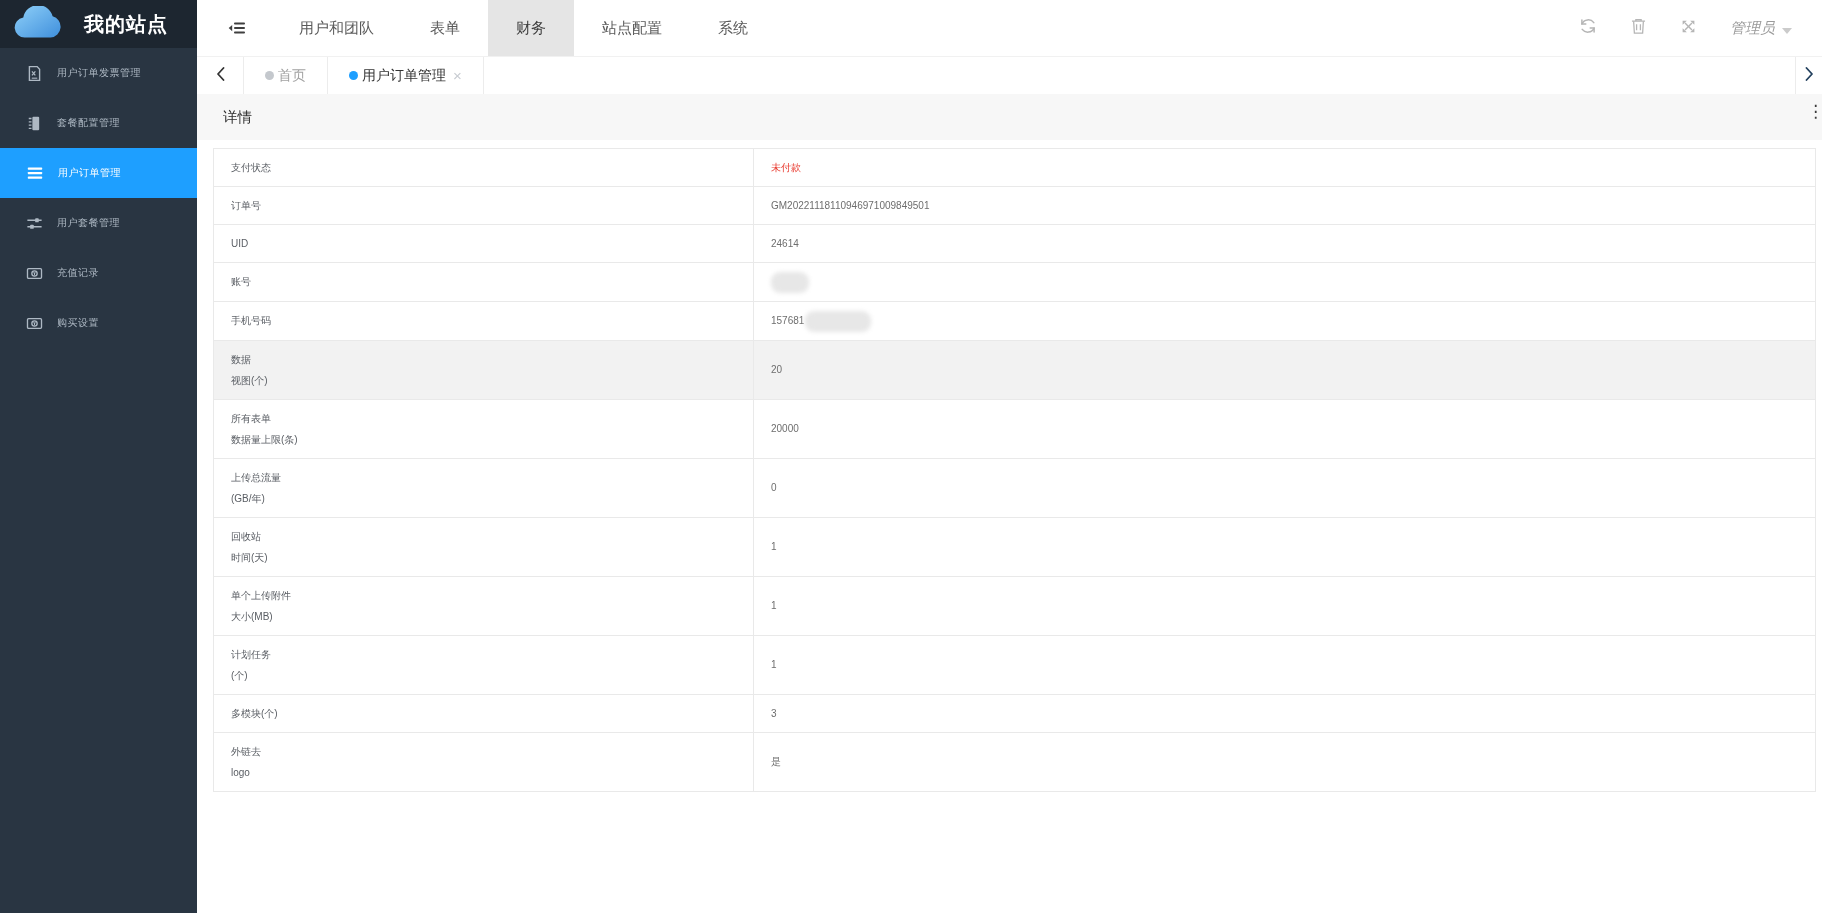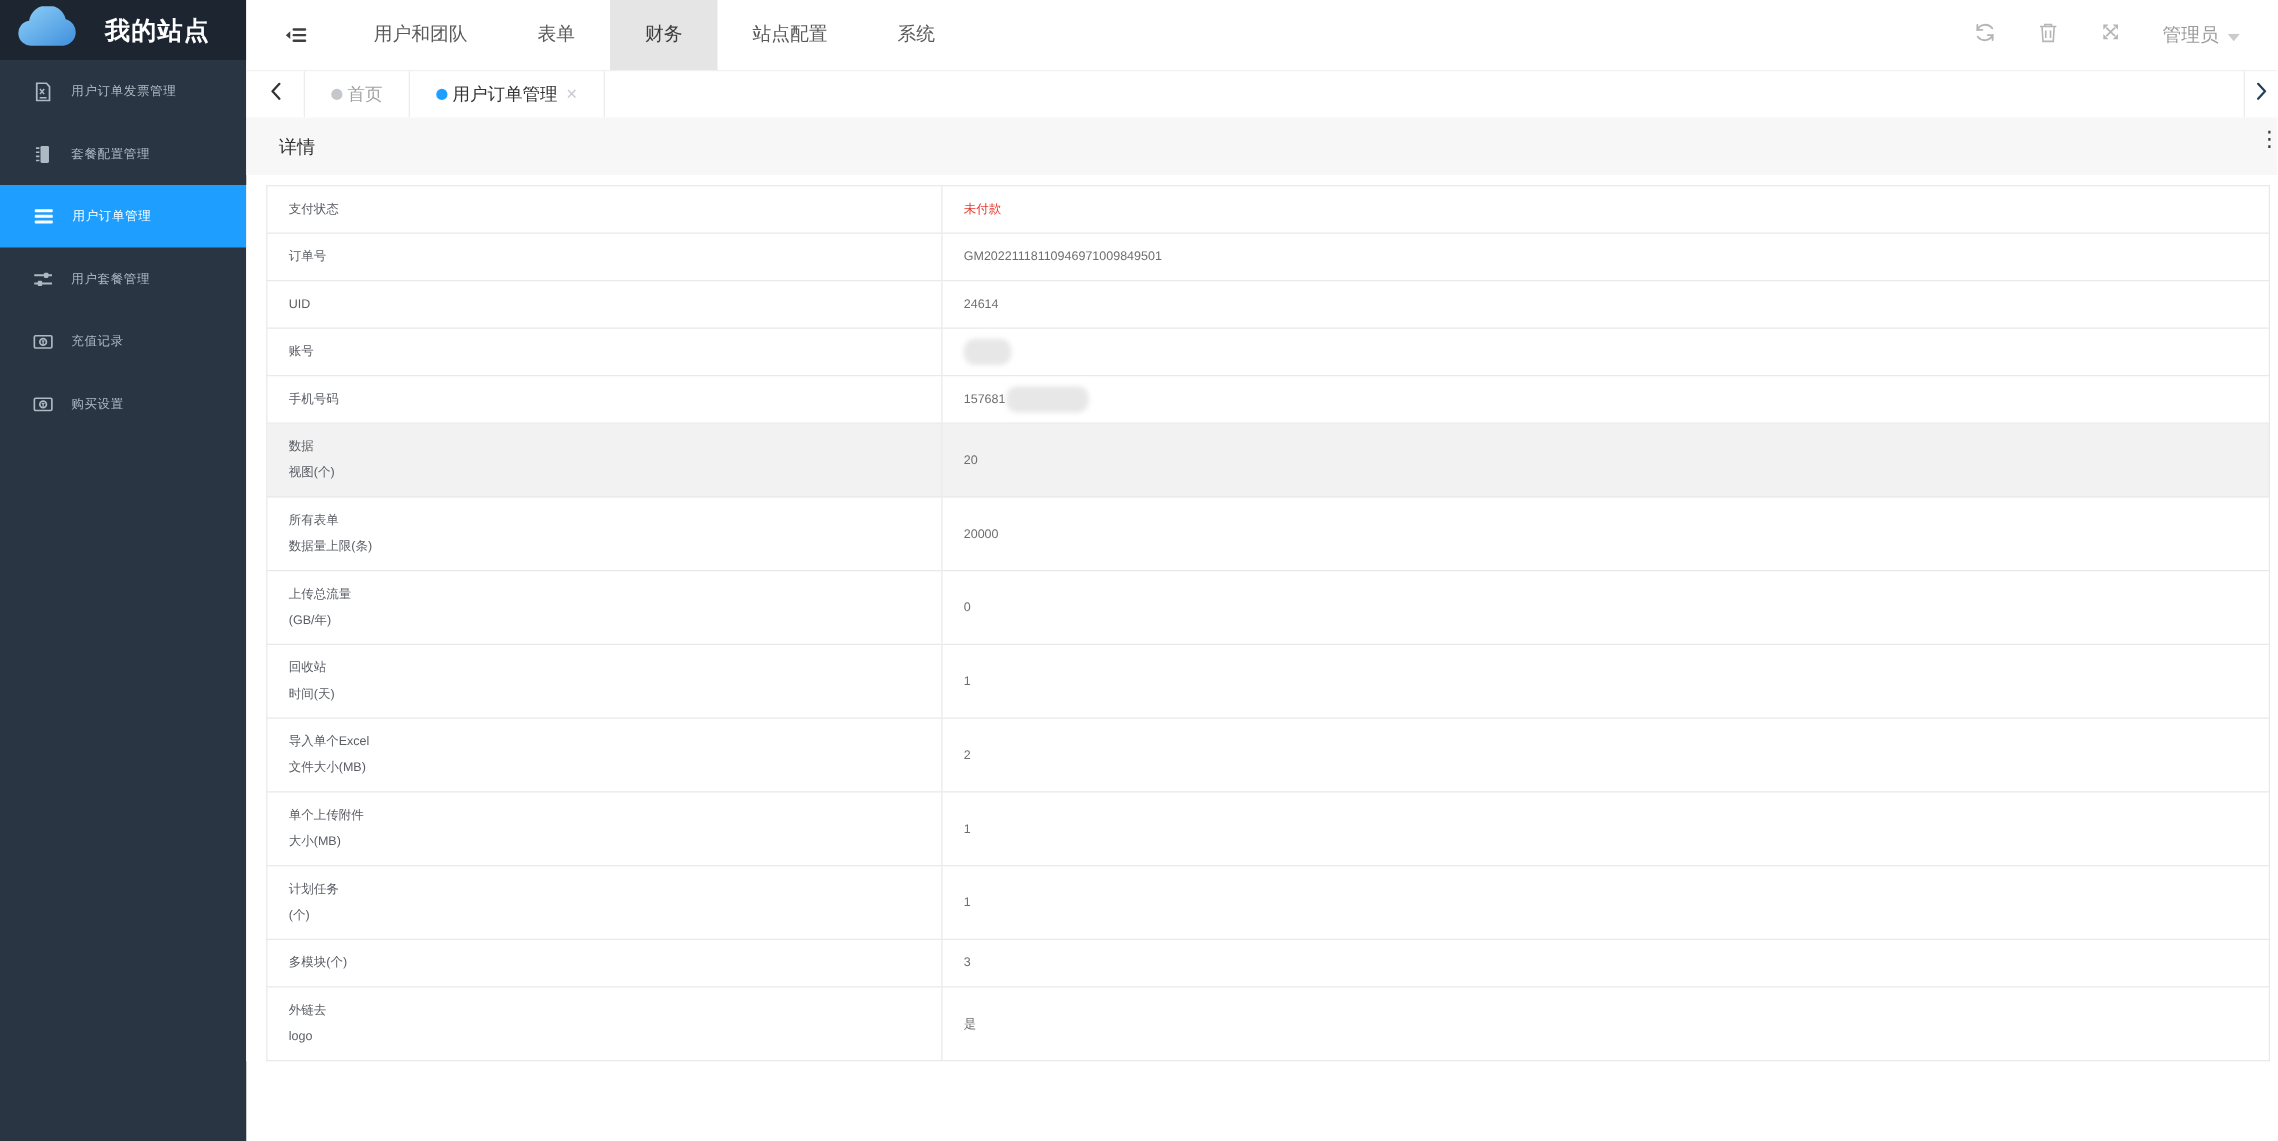--- a/index.html
+++ b/index.html
@@ -16,21 +16,21 @@
   .menu-item.active { background:#1e9fff; color:#fff; }
   .menu-item .icon { display:flex; align-items:center; }
 
   
   .main { position:absolute; left:197px; top:0; right:0; bottom:0; }
 
   .topbar { height:56px; background:#fff; display:flex; align-items:center;text-align:center; }
   .collapse-btn { margin:0 24px 0 30px; color:#3f3f3f; display:flex; align-items:center; cursor:pointer; }
   .nav-item { height:56px; line-height:56px; padding:0 28px; font-size:15px; color:#5a5a5a; cursor:pointer; }
   .nav-item.active { background:#e5e5e5; color:#3c3c3c; }
-  .top-actions { margin-left:auto; display:flex; align-items:center; gap:33px; padding-right:30px; }
+  .top-actions { margin-left:auto; display:flex; align-items:center; gap:33px; padding-right:30px;font-style:italic; }
   .action-btn { color:#b5b5b5; display:flex; align-items:center; cursor:pointer; }
   .user-menu { display:flex; align-items:center; gap:7px; color:#9b9b9b; font-size:15px; cursor:pointer; }
 
   .tabbar { height:38px; background:#fff; border-top:1px solid #f1f1f1; display:flex; align-items:stretch; }
   .tab-arrow { width:47px; display:flex; align-items:center; justify-content:center; cursor:pointer; }
   .tab-arrow.left { border-right:1px solid #ececec; }
   .tab-arrow.right { width:27px; border-left:1px solid #ececec; margin-left:auto; }
   .tab { display:flex; align-items:center; gap:4px; padding:0 21px; font-size:14px;
     border-right:1px solid #ececec; cursor:pointer; color:#a2a2a2; }
   .tab.active { color:#333; }
@@ -289,27 +289,20 @@
             </tr>
             <tr>
               <td class="label-cell">
                 <div>回收站</div>
                 <div>时间(天)</div>
               </td>
               <td class="value-cell"><span>1</span></td>
             </tr>
             <tr>
               <td class="label-cell">
-                <div>导入单个Excel</div>
-                <div>文件大小(MB)</div>
-              </td>
-              <td class="value-cell"><span>2</span></td>
-            </tr>
-            <tr>
-              <td class="label-cell">
                 <div>单个上传附件</div>
                 <div>大小(MB)</div>
               </td>
               <td class="value-cell"><span>1</span></td>
             </tr>
             <tr>
               <td class="label-cell">
                 <div>计划任务</div>
                 <div>(个)</div>
               </td>

